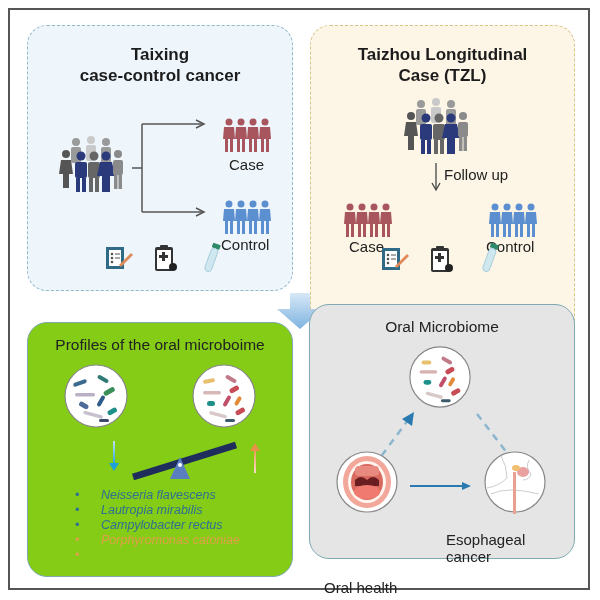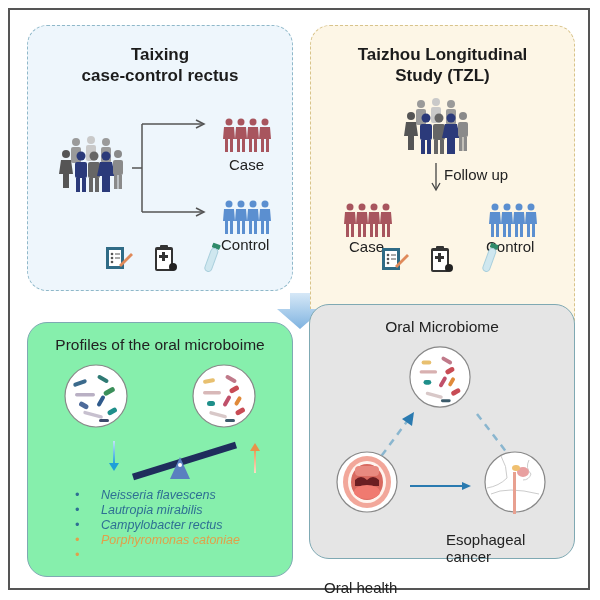--- a/index.html
+++ b/index.html
@@ -1,39 +1,39 @@
 <!DOCTYPE html>
 <html><head>
 <meta charset="utf-8">
 <style>
   html,body{margin:0;padding:0;background:#ffffff;}
   body{width:600px;height:600px;position:relative;overflow:hidden;font-family:"Liberation Sans",sans-serif;color:#222;}
   .frame{position:absolute;left:8px;top:8px;width:582px;height:582px;border:2px solid #555;box-sizing:border-box;}
   .box{position:absolute;box-sizing:border-box;border-radius:20px;}
   .box-tl{left:27px;top:25px;width:266px;height:266px;background:#eef6fc;border:1.5px dashed #8fb8c9;}
   .box-tr{left:310px;top:25px;width:265px;height:340px;background:#fdf6e6;border:1.5px dashed #d8c38a;}
-  .box-bl{left:27px;top:322px;width:266px;height:255px;background:#86efac;border:1.5px solid #7fa9b3;}
+  .box-bl{left:27px;top:322px;width:266px;height:255px;background:#84cc16;border:1.5px solid #7fa9b3;}
   .box-br{left:309px;top:304px;width:266px;height:255px;background:#e5e5e5;border:1.5px solid #7fa9b3;}
   .title-b{position:absolute;width:100%;text-align:center;font-weight:bold;font-size:17px;line-height:21px;color:#1c1c1c;}
   .title-n{position:absolute;width:100%;text-align:center;font-size:15.5px;color:#222;}
   .lbl{position:absolute;font-size:15px;color:#222;}
   svg{position:absolute;overflow:visible;}
   .species{position:absolute;left:75px;top:488px;font-style:italic;font-size:12.5px;line-height:15px;margin:0;padding:0;list-style:none;}
   .species li{position:relative;padding-left:26px;}
   .species li .dot{position:absolute;left:0;top:0;}
 </style>
 </head>
 <body>
 
 <div class="frame"></div>
 
 <div class="box box-tl">
   <div class="title-b" style="top:18px;">
     <div>Taixing</div>
-    <div>case-control rectus</div>
+    <div>case-control cancer</div>
   </div>
 
   <svg style="left:28px;top:108px" width="70" height="60" viewBox="0 0 70 60">
     <g fill="#9a9a9a">
         <circle cx="20" cy="8" r="4"></circle>
         <rect x="15" y="13" width="10" height="16" rx="2"></rect>
         <circle cx="35" cy="6" r="4" fill="#c9c9c9"></circle>
         <rect x="30" y="11" width="10" height="16" rx="2" fill="#c9c9c9"></rect>
         <circle cx="50" cy="8" r="4"></circle>
         <rect x="45" y="13" width="10" height="16" rx="2"></rect>
@@ -126,21 +126,21 @@
     <g transform="rotate(20 9 17)">
         <rect x="5" y="2" width="8" height="5" rx="1" fill="#2f8a6a"></rect>
         <rect x="5.5" y="7" width="7" height="24" rx="3.5" fill="#cfe7ef" stroke="#a9cfdc"></rect>
       </g>
   </svg>
 </div>
 
 <div class="box box-tr">
   <div class="title-b" style="top:18px;">
     <div>Taizhou Longitudinal</div>
-    <div>Study (TZL)</div>
+    <div>Case (TZL)</div>
   </div>
   <svg style="left:90px;top:70px" width="70" height="60" viewBox="0 0 70 60">
     <g fill="#9a9a9a">
         <circle cx="20" cy="8" r="4"></circle>
         <rect x="15" y="13" width="10" height="16" rx="2"></rect>
         <circle cx="35" cy="6" r="4" fill="#c9c9c9"></circle>
         <rect x="30" y="11" width="10" height="16" rx="2" fill="#c9c9c9"></rect>
         <circle cx="50" cy="8" r="4"></circle>
         <rect x="45" y="13" width="10" height="16" rx="2"></rect>
       </g>

